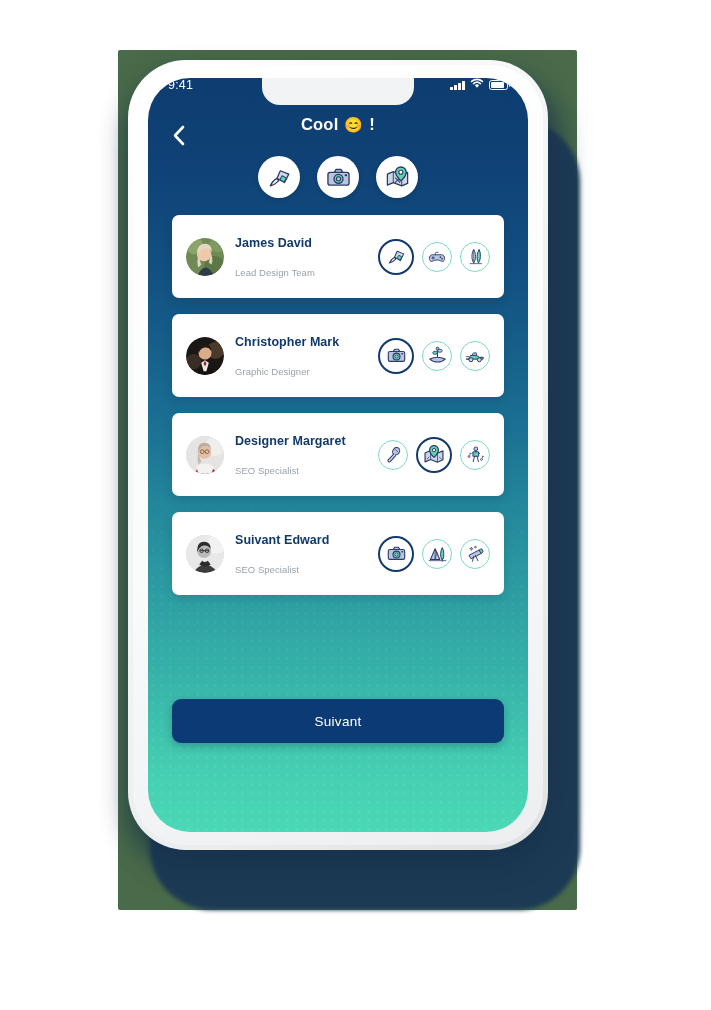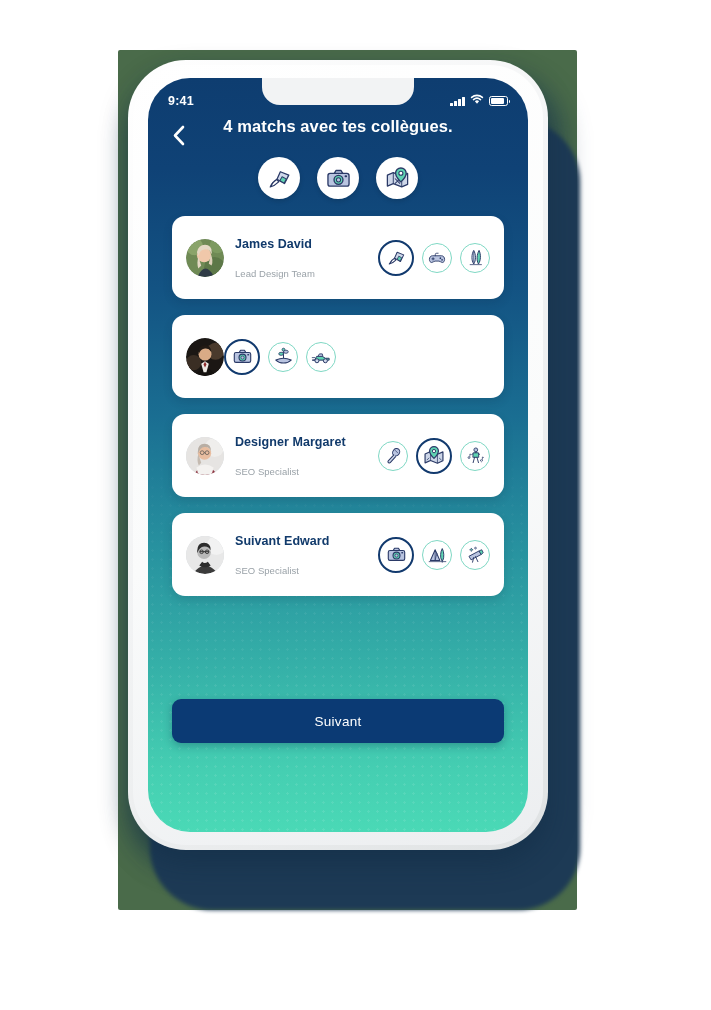--- a/index.html
+++ b/index.html
@@ -89,24 +89,24 @@
     width:152px;height:27px;
     background:#f2f3f4;
     border-bottom-left-radius:18px;
     border-bottom-right-radius:18px;
     z-index:6;
   }
 
   
   #statusbar{
     position:absolute;top:0;left:0;right:0;height:30px;
-    display:flex;align-items:flex-end;justify-content:space-between;
+    display:flex;align-items:flex-start;justify-content:space-between;
     padding:0 20px;
     color:#fff;
-    font-size:12.5px;font-weight:bold;
+    font-size:12.5px;font-weight:normal;
     letter-spacing:.2px;
     z-index:7;
   }
   #status-icons{display:flex;align-items:center;gap:5px;}
   .bars{display:flex;align-items:flex-end;gap:1.5px;height:10px;}
   .bars i{display:block;width:2.6px;background:#fff;border-radius:.5px;}
   .bars i:nth-child(1){height:3.5px;}
   .bars i:nth-child(2){height:5.5px;}
   .bars i:nth-child(3){height:7.5px;}
   .bars i:nth-child(4){height:9.5px;}
@@ -145,21 +145,21 @@
     display:flex;align-items:center;justify-content:center;
     box-shadow:0 2px 5px rgba(0,0,0,.14);
     cursor:pointer;
   }
   .cat-circle svg{display:block;}
 
   
   #cards{margin-top:17px;padding:0 24px;position:relative;z-index:5;}
   .card{
     background:#fff;
-    border-radius:13px;
+    border-radius:7px;
     height:83px;
     margin-bottom:16px;
     display:flex;align-items:center;
     padding:0 14px;
     box-shadow:0 4px 10px rgba(10,40,60,.16);
     cursor:pointer;
   }
   .avatar{
     width:38px;height:38px;border-radius:50%;
     flex:0 0 38px;overflow:hidden;
@@ -241,21 +241,25 @@
   </div>
 
   <div id="header">
     <div id="back-btn">
       <svg width="13" height="21" viewBox="0 0 13 21">
         <path d="M11 2 L3 10.5 L11 19" stroke="#ffffff" stroke-width="2.6" fill="none" stroke-linecap="round" stroke-linejoin="round"></path>
       </svg>
     </div>
 
     <div id="title-block">
-      <div id="title-line2">4 matchs avec tes collègues.</div>
+      <div id="title-line1">
+        <span>Cool</span>
+        <span class="emoji">😊</span>
+        <span>!</span>
+      </div>
     </div>
 
     <div id="cat-row">
 
       <div class="cat-circle">
         <svg width="27" height="27" viewBox="0 0 32 32">
           <path d="M17 8 L27 12 L22 22 L13 17 Z" fill="#cfd8ea" stroke="#2b3a67" stroke-width="1.5" stroke-linejoin="round"></path>
           <path d="M19 14 L24 16.5 L21.5 21.5 L16.5 18.5 Z" fill="#5fd3b2" stroke="#2b3a67" stroke-width="1.2"></path>
           <path d="M13 17 C9 19 7 22 5 26 C9 25 12 23 15 20 Z" fill="#fff" stroke="#2b3a67" stroke-width="1.5" stroke-linejoin="round"></path>
           <path d="M8 21 L6 24" stroke="#2b3a67" stroke-width="1.2" stroke-linecap="round"></path>
@@ -353,20 +357,24 @@
             <rect width="40" height="40" fill="#1b1714"></rect>
             <circle cx="31" cy="14" r="9" fill="#4a3a2c"></circle>
             <circle cx="8" cy="26" r="8" fill="#3a2e24"></circle>
             <path d="M9 40 Q20 23 32 40 Z" fill="#15120f"></path>
             <circle cx="20" cy="17" r="6.8" fill="#d9ab86"></circle>
             <path d="M13.4 14 Q14 7.5 20 7.5 Q26.4 7.5 26.6 14.5 Q24 10.5 20 11 Q15.5 11.4 13.4 17 Z" fill="#221a14"></path>
             <path d="M20 24.5 L16 27 L18.5 36 H21.5 L24 27 Z" fill="#ece9e4"></path>
             <path d="M20 25 L18.4 28 L20 31 L21.6 28 Z" fill="#8d2b2b"></path>
           </g>
         </svg>
+      </div>
+      <div class="person">
+        <div class="pname">Christopher Mark</div>
+        <div class="prole">Graphic Designer</div>
       </div>
       <div class="interests">
         <div class="ic active">
           <svg width="21" height="21" viewBox="0 0 32 32">
             <rect x="3.5" y="10" width="25" height="15" rx="2.6" fill="#b9c4e0" stroke="#2b3a67" stroke-width="1.7"></rect>
             <path d="M11 10 L13 6.5 L19 6.5 L21 10 Z" fill="#b9c4e0" stroke="#2b3a67" stroke-width="1.7" stroke-linejoin="round"></path>
             <circle cx="16" cy="17.6" r="5.3" fill="#5fd3b2" stroke="#2b3a67" stroke-width="1.7"></circle>
             <circle cx="16" cy="17.6" r="2.4" fill="#b9c4e0" stroke="#2b3a67" stroke-width="1.2"></circle>
             <rect x="23.2" y="12.2" width="3" height="2.2" rx="1" fill="#2b3a67"></rect>
           </svg>

